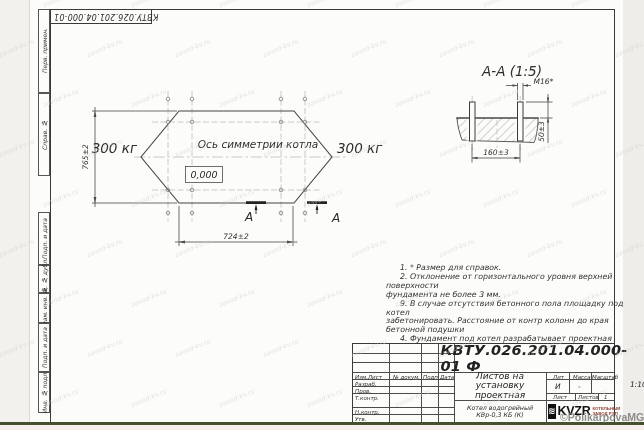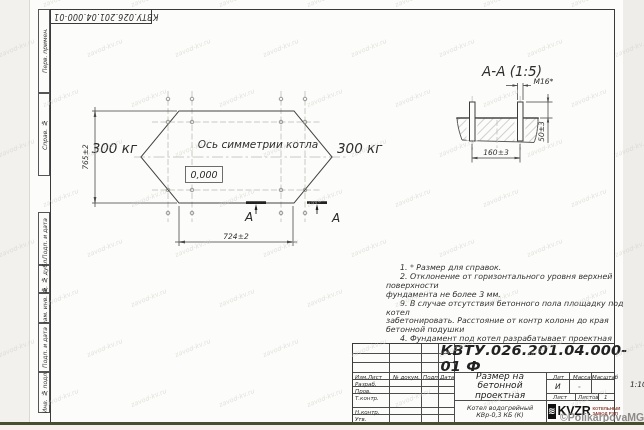--- a/index.html
+++ b/index.html
@@ -240,22 +240,22 @@
   <span class="txt" style="left:70px;top:29.5px;">Подп.</span>
   <span class="txt" style="left:87px;top:29.5px;">Дата</span>
 
   <span class="txt" style="left:2px;top:36.5px;">Разраб.</span>
   <span class="txt" style="left:2px;top:43.5px;">Пров.</span>
   <span class="txt" style="left:2px;top:50.5px;">Т.контр.</span>
   <span class="txt" style="left:2px;top:64.5px;">Н.контр.</span>
   <span class="txt" style="left:2px;top:71.5px;">Утв.</span>
 
   <div class="title">
-    <span>Размер на</span>
-    <span>бетонной</span>
+    <span>Листов на</span>
+    <span>установку</span>
     <span>проектная</span>
   </div>
 
   <span class="txt" style="left:200px;top:29.5px;">Лит</span>
   <span class="txt" style="left:220px;top:29.5px;">Масса</span>
   <span class="txt" style="left:239px;top:29.5px;">Масштаб</span>
   <span class="litval" style="left:202px;top:38px;">И</span>
   <span class="litval" style="left:225px;top:38px;">-</span>
   <span class="litval" style="left:242px;top:36px;margin-left:35px;">1:10</span>
 

